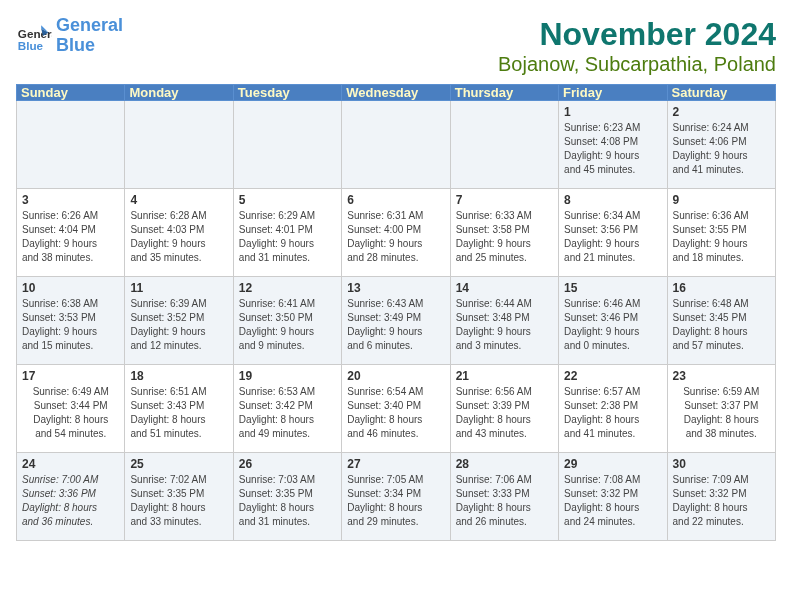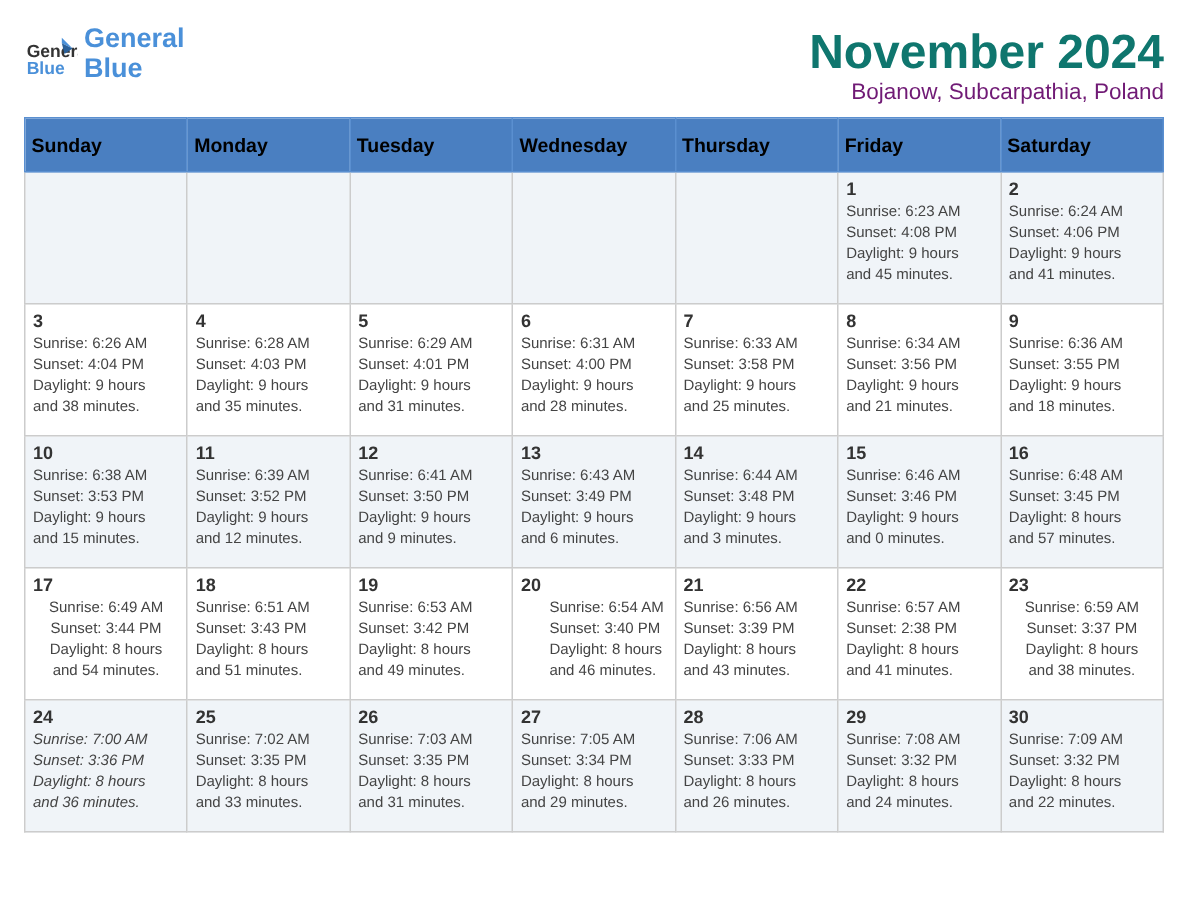--- a/index.html
+++ b/index.html
@@ -36,34 +36,34 @@
     }
     .title-block {
       text-align: right;
     }
     .main-title {
       font-size: 32px;
       font-weight: bold;
       color: #0f766e;
     }
     .subtitle {
-      font-size: 15px;
-      color: #701a75;
+      font-size: 20px;
+      color: #4d7c0f;
     }
     table {
       width: 100%;
       border-collapse: collapse;
       table-layout: fixed;
     }
     thead tr th {
       background-color: #4a7fc1;
-      color: #000000;
+      color: #fef9c3;
       font-size: 13px;
       font-weight: bold;
-      padding: 10px 4px;
+      padding: 0 4px;
       text-align: left;
       border: 1px solid #5a8fd0;
     }
     tbody tr td {
       border: 1px solid #ccc;
       vertical-align: top;
       padding: 4px 5px;
       font-size: 10.5px;
       color: #333;
       min-height: 80px;
@@ -263,21 +263,21 @@
         </td>
         <td>
           <div class="day-num">19</div>
           <div class="day-info" style="white-space: pre-line;">Sunrise: 6:53 AM
 Sunset: 3:42 PM
 Daylight: 8 hours
 and 49 minutes.</div>
         </td>
         <td>
           <div class="day-num">20</div>
-          <div class="day-info" style="white-space: pre-line; margin-left: 19px;">Sunrise: 6:54 AM
+          <div class="day-info" style="white-space: pre-line;">Sunrise: 6:54 AM
 Sunset: 3:40 PM
 Daylight: 8 hours
 and 46 minutes.</div>
         </td>
         <td>
           <div class="day-num">21</div>
           <div class="day-info" style="white-space: pre-line;">Sunrise: 6:56 AM
 Sunset: 3:39 PM
 Daylight: 8 hours
 and 43 minutes.</div>

